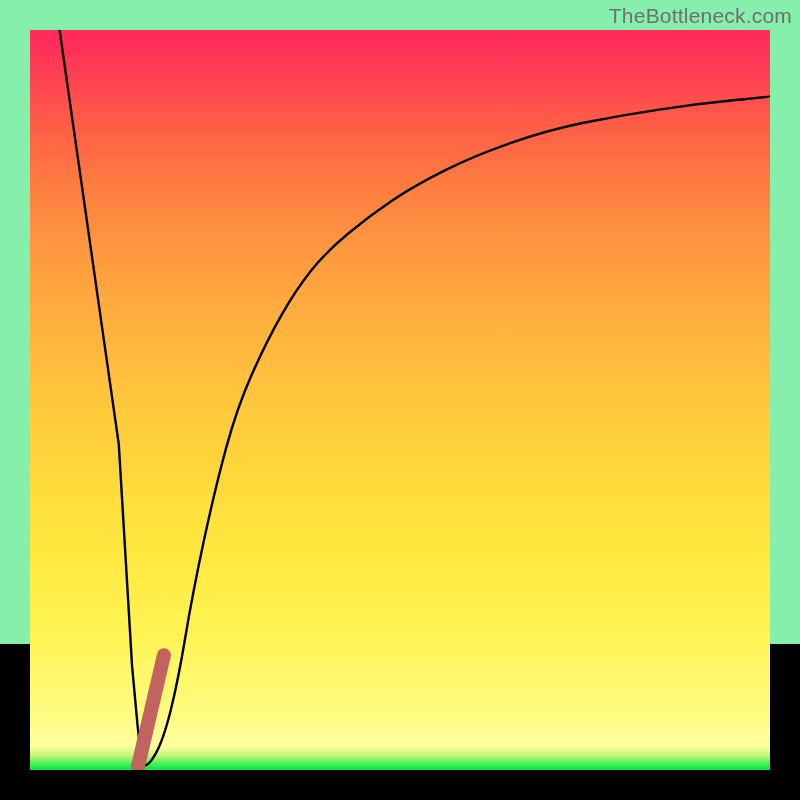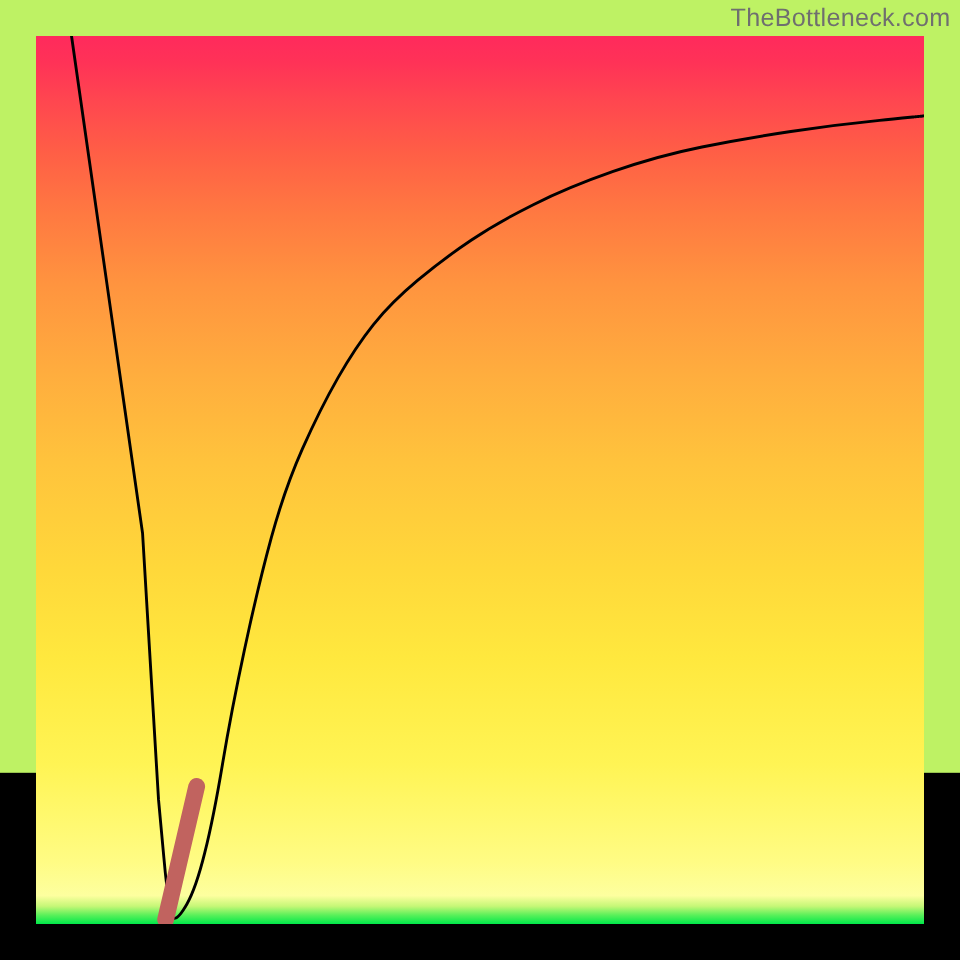--- a/index.html
+++ b/index.html
@@ -8,21 +8,21 @@
     width: 800px;
     height: 800px;
     overflow: hidden;
     background: #000;
     font-family: Arial, Helvetica, sans-serif;
   }
   .frame {
     position: relative;
     width: 800px;
     height: 644px;
-    background: #bef264;
+    background: #86efac;
   }
   .plot {
     position: absolute;
     left: 30px;
     top: 30px;
     width: 740px;
     height: 740px;
     overflow: hidden;
   }
   .gradient {

